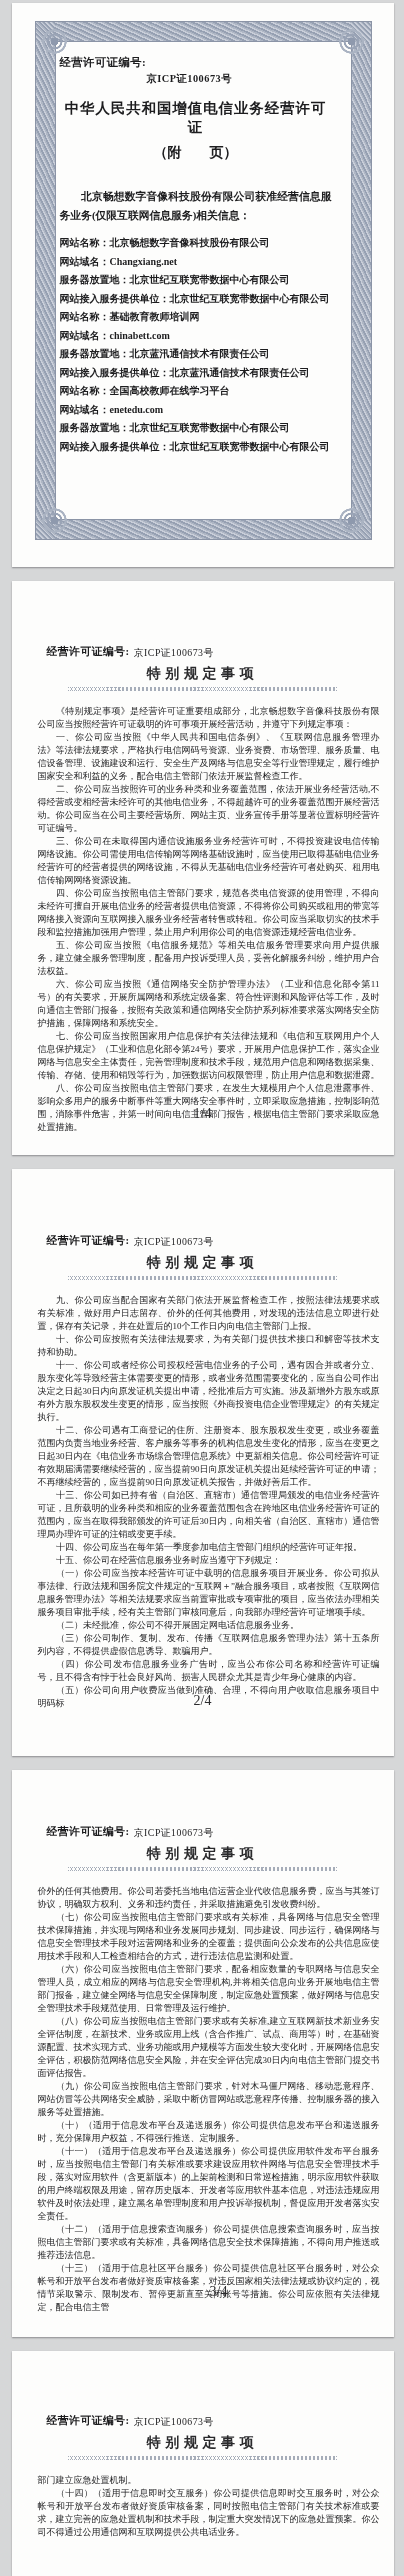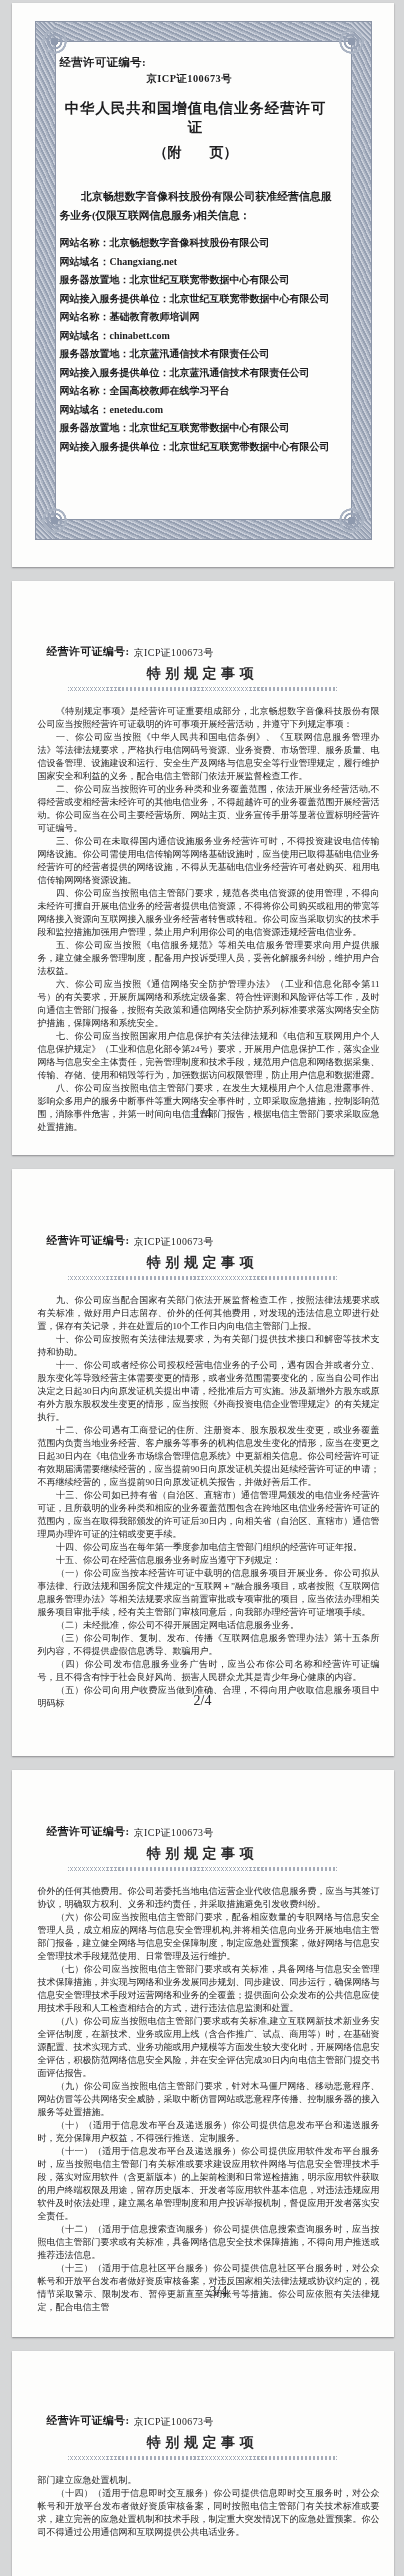--- a/index.html
+++ b/index.html
@@ -239,22 +239,22 @@
 
   <div class="page page-prov prov-4">
     <div class="prov-header">
       <span class="prov-license-label">经营许可证编号:</span>
       <span class="prov-license-number">京ICP证100673号</span>
     </div>
     <div class="prov-title">特别规定事项</div>
     <div class="wave"></div>
     <div class="prov-body">
         <p class="cont">价外的任何其他费用。你公司若委托当地电信运营企业代收信息服务费，应当与其签订协议，明确双方权利、义务和违约责任，并采取措施避免引发收费纠纷。</p>
+        <p>（七）你公司应当按照电信主管部门要求或有关标准，具备网络与信息安全管理技术保障措施，并实现与网络和业务发展同步规划、同步建设、同步运行，确保网络与信息安全管理技术手段对运营网络和业务的全覆盖；提供面向公众发布的公共信息应使用技术手段和人工检查相结合的方式，进行违法信息监测和处置。</p>
         <p>（六）你公司应当按照电信主管部门要求，配备相应数量的专职网络与信息安全管理人员，成立相应的网络与信息安全管理机构,并将相关信息向业务开展地电信主管部门报备，建立健全网络与信息安全保障制度，制定应急处置预案，做好网络与信息安全管理技术手段规范使用、日常管理及运行维护。</p>
-        <p>（七）你公司应当按照电信主管部门要求或有关标准，具备网络与信息安全管理技术保障措施，并实现与网络和业务发展同步规划、同步建设、同步运行，确保网络与信息安全管理技术手段对运营网络和业务的全覆盖；提供面向公众发布的公共信息应使用技术手段和人工检查相结合的方式，进行违法信息监测和处置。</p>
         <p>（八）你公司应当按照电信主管部门要求或有关标准,建立互联网新技术新业务安全评估制度，在新技术、业务或应用上线（含合作推广、试点、商用等）时，在基础资源配置、技术实现方式、业务功能或用户规模等方面发生较大变化时，开展网络信息安全评估，积极防范网络信息安全风险，并在安全评估完成30日内向电信主管部门提交书面评估报告。</p>
         <p>（九）你公司应当按照电信主管部门要求，针对木马僵尸网络、移动恶意程序、网站仿冒等公共网络安全威胁，采取中断仿冒网站或恶意程序传播、控制服务器的接入服务等处置措施。</p>
         <p>（十）（适用于信息发布平台及递送服务）你公司提供信息发布平台和递送服务时，充分保障用户权益，不得强行推送、定制服务。</p>
         <p>（十一）（适用于信息发布平台及递送服务）你公司提供应用软件发布平台服务时，应当按照电信主管部门有关标准或要求建设应用软件网络与信息安全管理技术手段，落实对应用软件（含更新版本）的上架前检测和日常巡检措施，明示应用软件获取的用户终端权限及用途，留存历史版本、开发者等应用软件基本信息，对违法违规应用软件及时依法处理，建立黑名单管理制度和用户投诉举报机制，督促应用开发者落实安全责任。</p>
         <p>（十二）（适用于信息搜索查询服务）你公司提供信息搜索查询服务时，应当按照电信主管部门要求或有关标准，具备网络信息安全技术保障措施，不得向用户推送或推荐违法信息。</p>
         <p>（十三）（适用于信息社区平台服务）你公司提供信息社区平台服务时，对公众帐号和开放平台发布者做好资质审核备案，对违反国家相关法律法规或协议约定的，视情节采取警示、限制发布、暂停更新直至关闭账号等措施。你公司应依照有关法律规定，配合电信主管</p>
       </div>
     <div class="page-number pn-4">3/4</div>
   </div>
 

